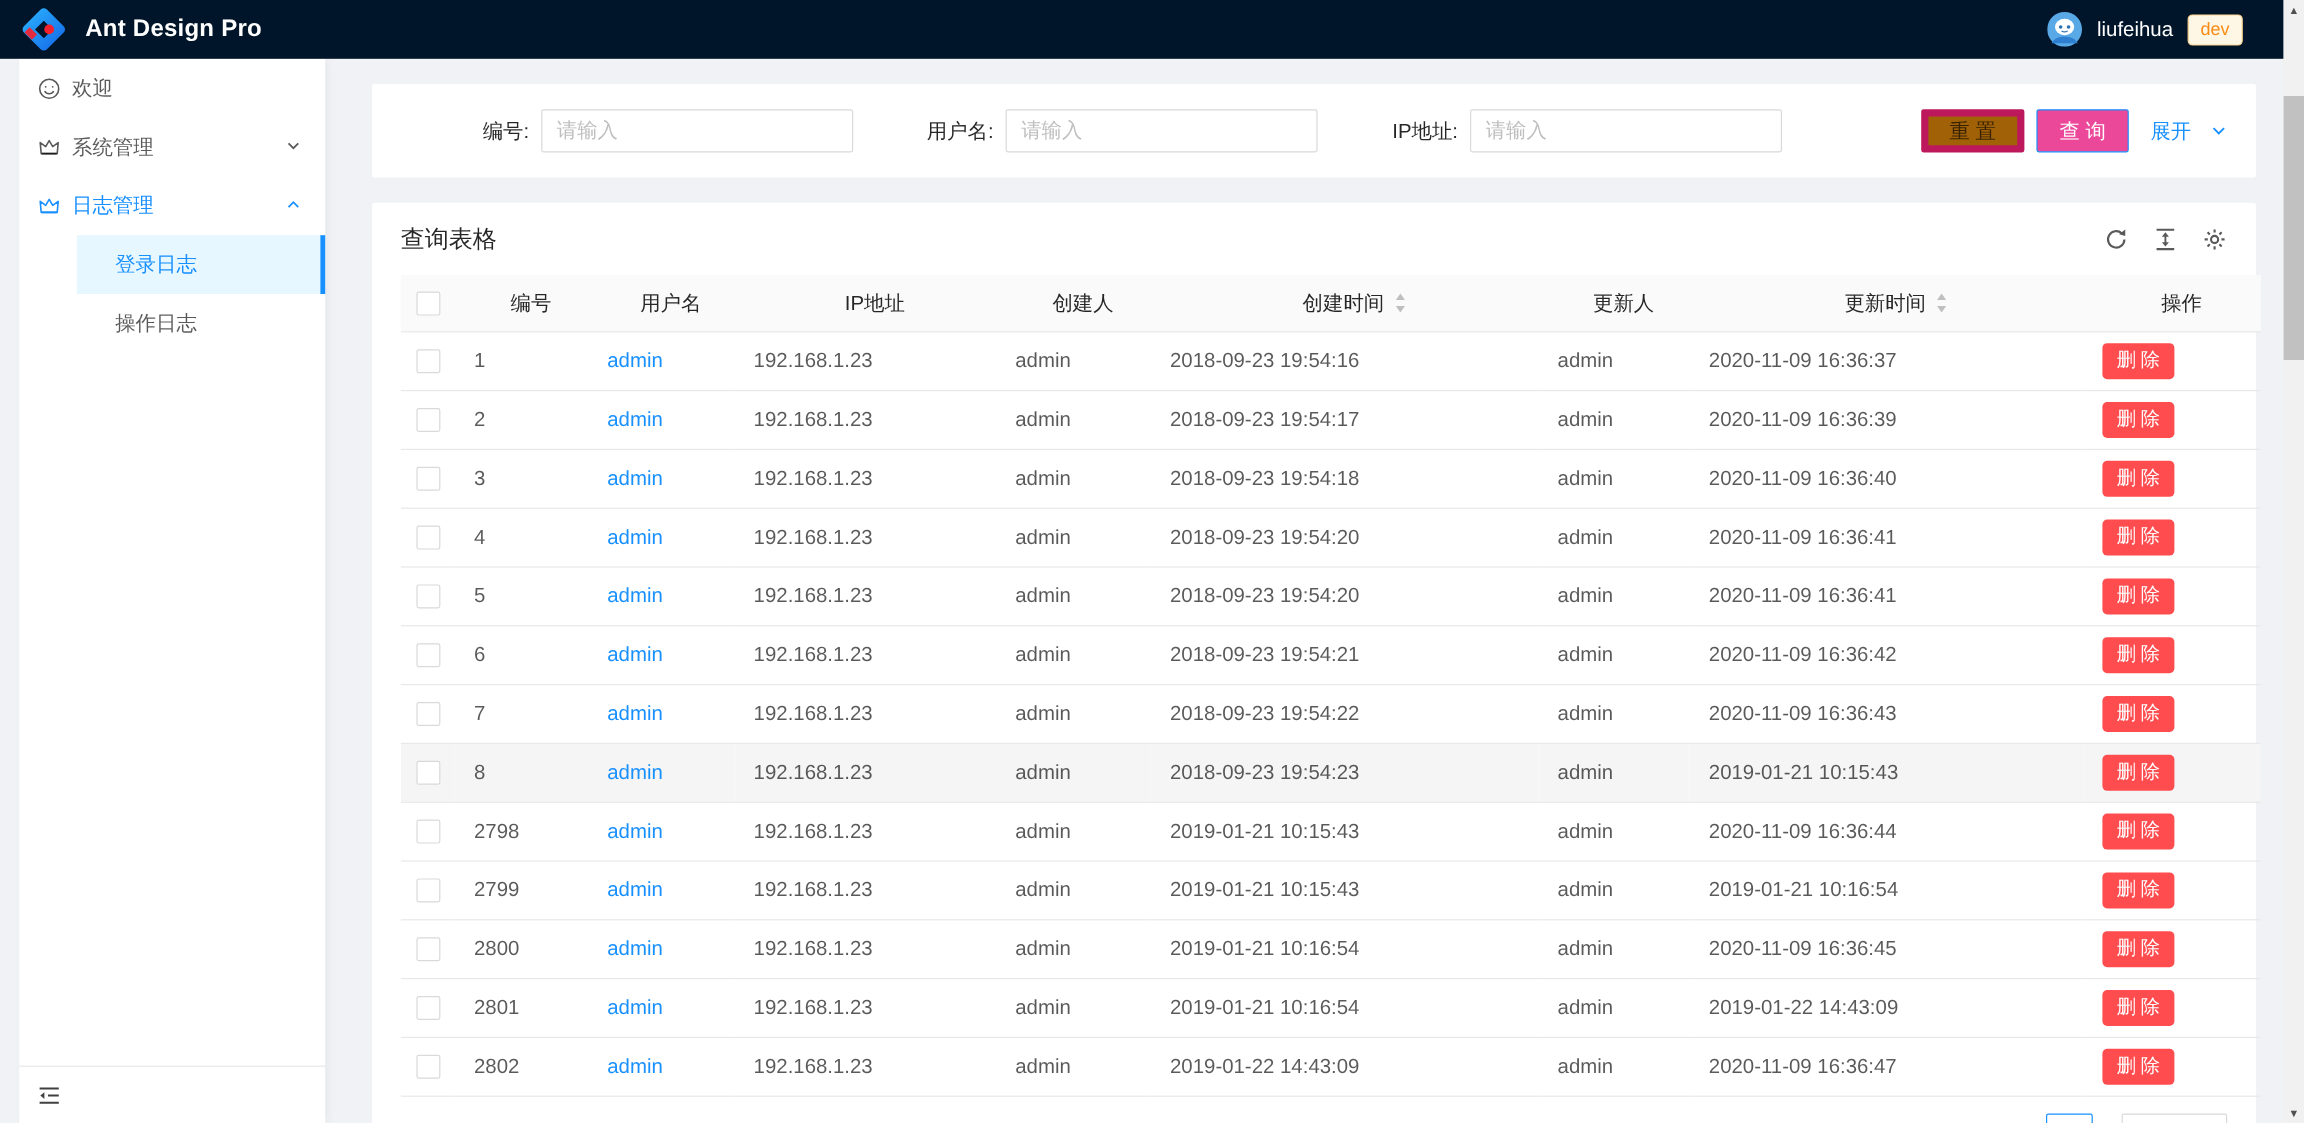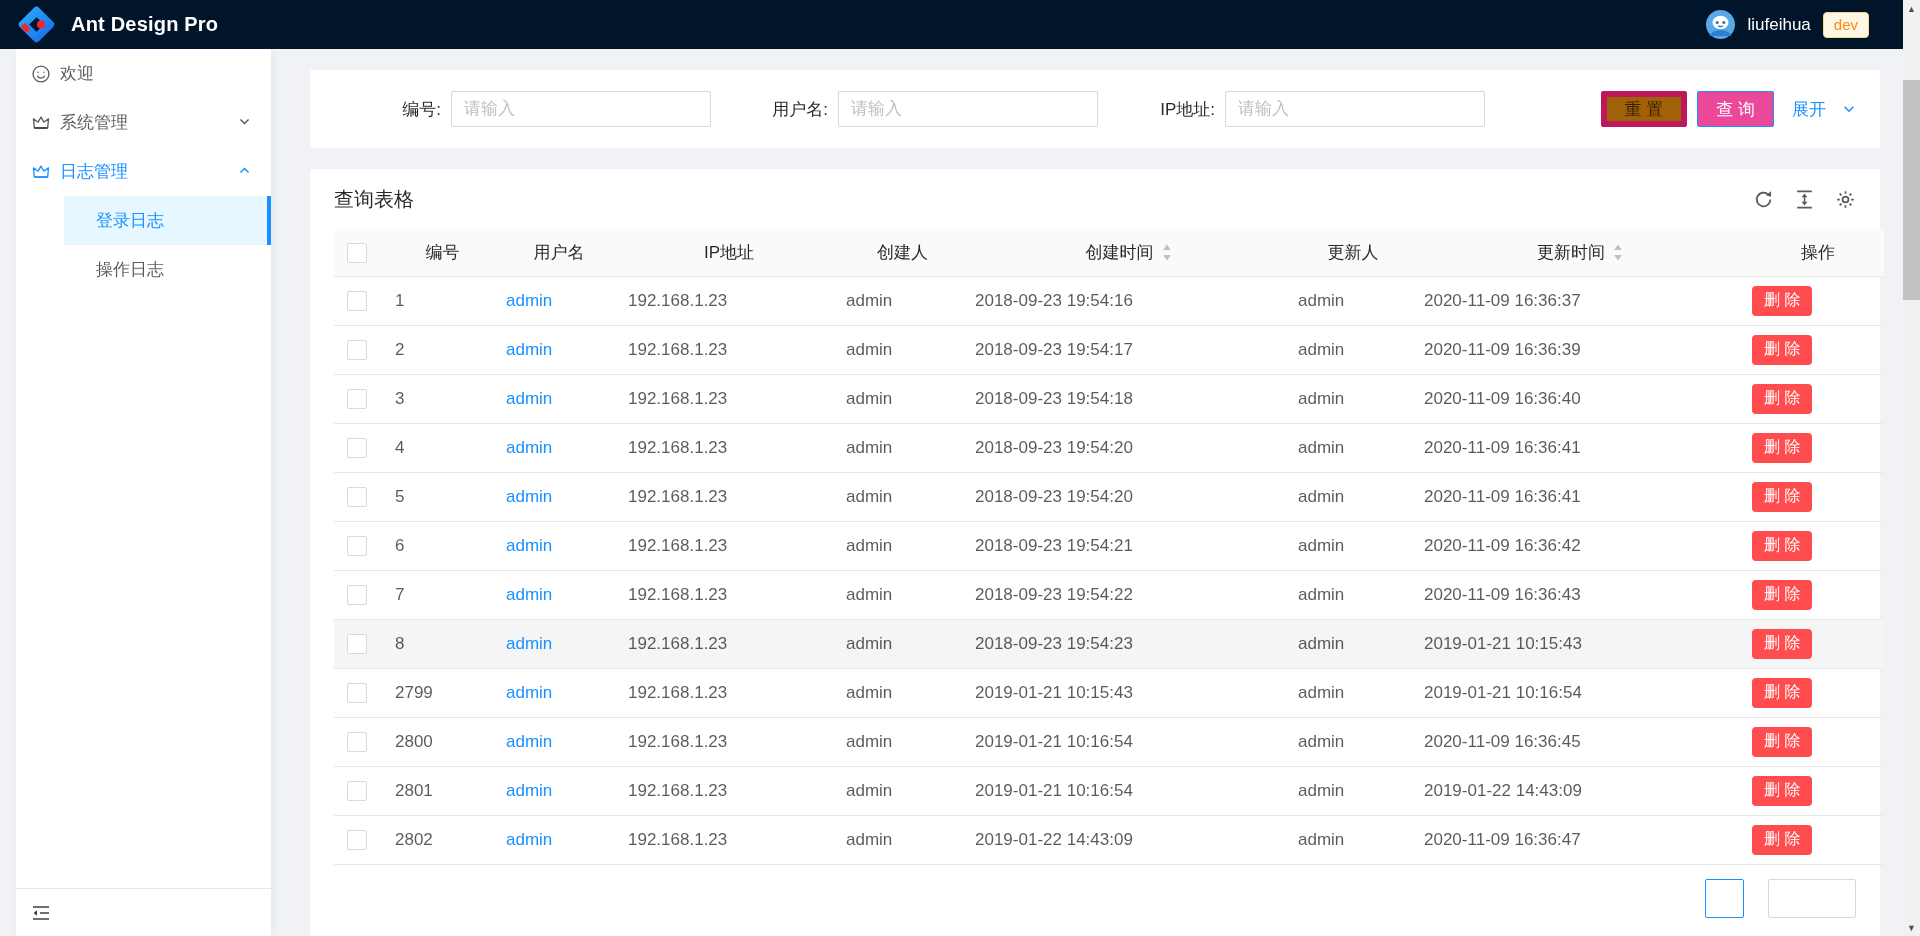--- a/index.html
+++ b/index.html
@@ -81,21 +81,21 @@
   tbody td.col-cb { text-align:center; padding-left:0; }
   tbody tr.hovered td { background:#f5f5f5; }
   .col-cb { width:45px; } .col-id { width:111px; } .col-user { width:122px; }
   .col-ip { width:218px; } .col-creator { width:129px; } .col-created { width:323px; }
   .col-updater { width:126px; } .col-updated { width:328px; } .col-action { width:148px; }
 
   .checkbox { display:inline-block; width:20px; height:20px; border:1px solid #d9d9d9;
     border-radius:2px; background:#fff; vertical-align:middle; cursor:pointer; }
   a.link { color:#1890ff; text-decoration:none; cursor:pointer; }
   .btn-delete { background:#ff4d4f; border:none; color:#fff; font-size:16px;
-    height:30px; padding:0 12px; border-radius:4px; cursor:pointer; font-family:Liberation Sans, sans-serif; }
+    height:30px; padding:0 12px; border-radius:4px; cursor:pointer; font-family:Liberation Serif, serif; }
   .th-sort { display:inline-flex; align-items:center; gap:8px; }
   .sorter { display:inline-flex; cursor:pointer; }
 
   
   .pagination { display:flex; justify-content:flex-end; align-items:flex-start; gap:24px; margin-top:14px; }
   .page-current { width:39px; height:39px; border:1px solid #1890ff; border-radius:2px;
     background:#fff; color:#1890ff; display:flex; align-items:center; justify-content:center; cursor:pointer; }
   .page-size-select { width:88px; height:39px; border:1px solid #d9d9d9; border-radius:2px;
     background:#fff; cursor:pointer; }
 </style>
@@ -373,20 +373,31 @@
             <td class="col-user"><a class="link">admin</a></td>
             <td class="col-ip">192.168.1.23</td>
             <td class="col-creator">admin</td>
             <td class="col-created">2018-09-23 19:54:23</td>
             <td class="col-updater">admin</td>
             <td class="col-updated">2019-01-21 10:15:43</td>
             <td class="col-action"><button class="btn-delete">删 除</button></td>
           </tr>
           <tr>
             <td class="col-cb"><span class="checkbox"></span></td>
+            <td class="col-id">2798</td>
+            <td class="col-user"><a class="link">admin</a></td>
+            <td class="col-ip">192.168.1.23</td>
+            <td class="col-creator">admin</td>
+            <td class="col-created">2019-01-21 10:15:43</td>
+            <td class="col-updater">admin</td>
+            <td class="col-updated">2020-11-09 16:36:44</td>
+            <td class="col-action"><button class="btn-delete">删 除</button></td>
+          </tr>
+          <tr>
+            <td class="col-cb"><span class="checkbox"></span></td>
             <td class="col-id">2799</td>
             <td class="col-user"><a class="link">admin</a></td>
             <td class="col-ip">192.168.1.23</td>
             <td class="col-creator">admin</td>
             <td class="col-created">2019-01-21 10:15:43</td>
             <td class="col-updater">admin</td>
             <td class="col-updated">2019-01-21 10:16:54</td>
             <td class="col-action"><button class="btn-delete">删 除</button></td>
           </tr>
           <tr>

